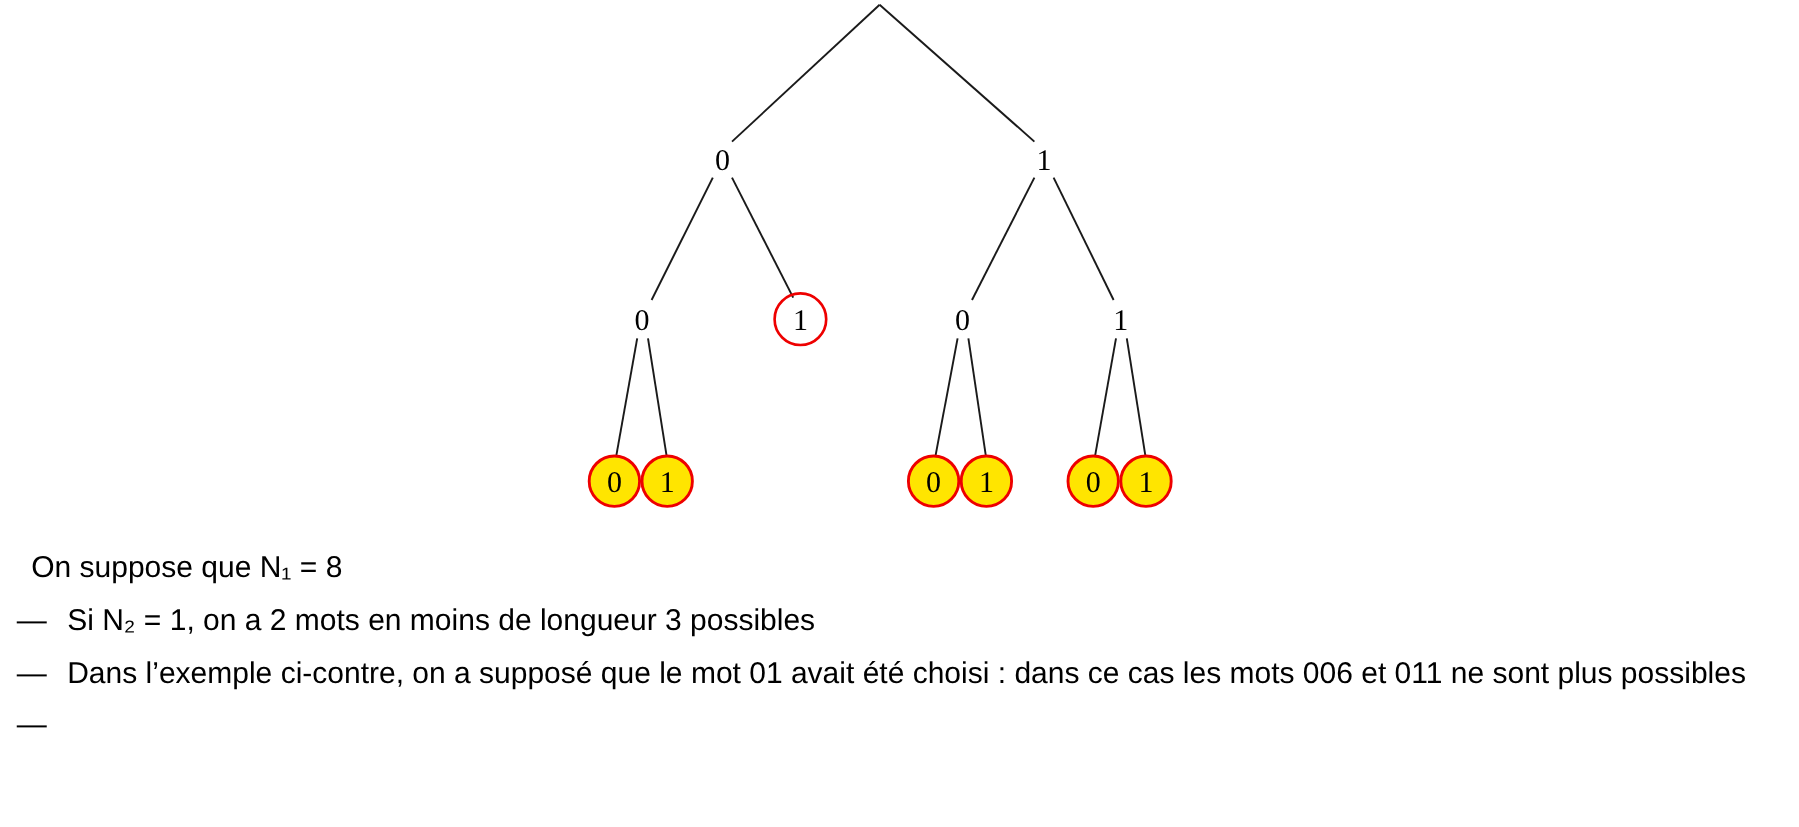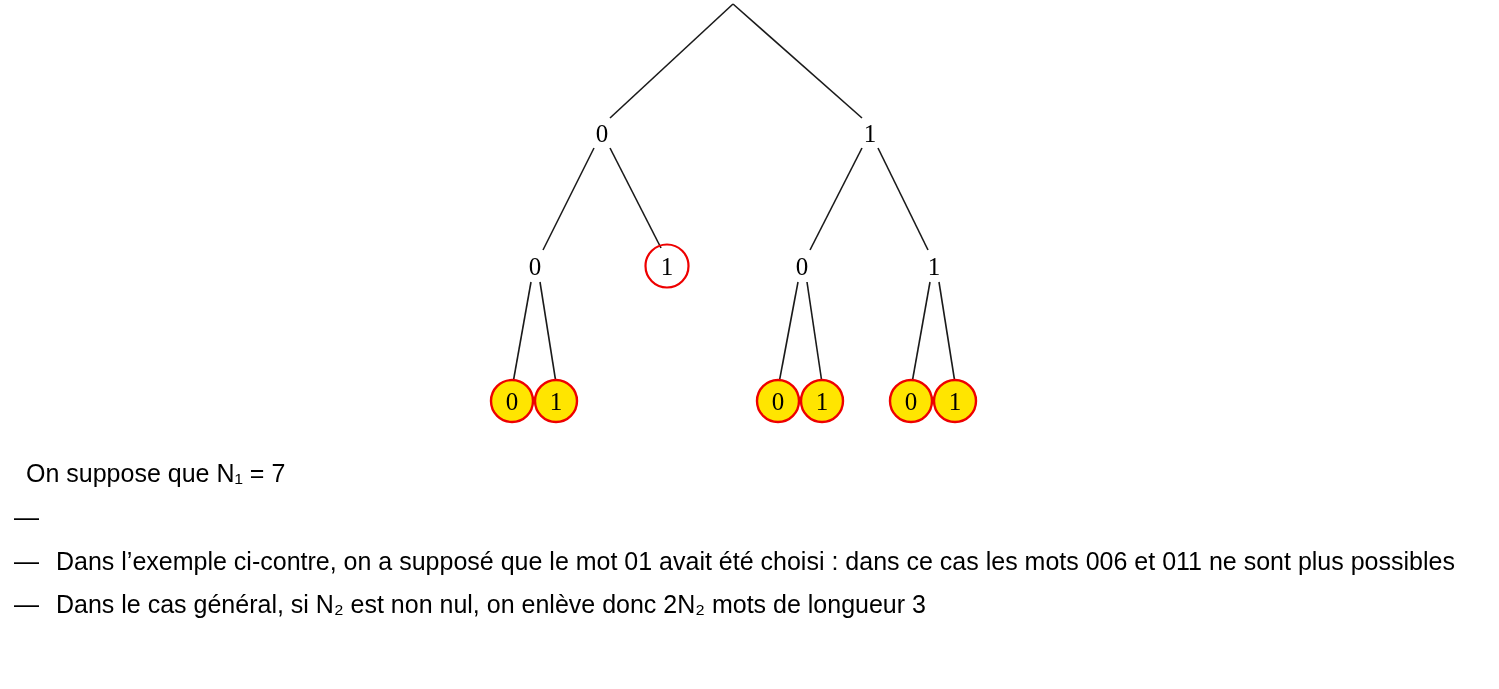--- a/index.html
+++ b/index.html
@@ -126,30 +126,30 @@
         <text class="node-label" x="556" y="410" text-anchor="middle">1</text>
         <text class="node-label" x="778" y="410" text-anchor="middle">0</text>
         <text class="node-label" x="822" y="410" text-anchor="middle">1</text>
         <text class="node-label" x="911" y="410" text-anchor="middle">0</text>
         <text class="node-label" x="955" y="410" text-anchor="middle">1</text>
       </g>
     </svg>
   </div>
 
   <div id="text-block">
-    <p class="line1">On suppose que N₁ = 7</p>
+    <p class="line1">On suppose que N₁ = 8</p>
 
     <ul class="bullet-list">
       <li class="bullet-item">
         <span class="dash">—</span>
+        <span class="bullet-text">Si N₂ = 1, on a 2 mots en moins de longueur 3 possibles</span>
       </li>
       <li class="bullet-item">
         <span class="dash">—</span>
         <span class="bullet-text">Dans l’exemple ci-contre, on a supposé que le mot 01 avait été choisi : dans ce cas les mots 006 et 011 ne sont plus possibles</span>
       </li>
       <li class="bullet-item">
         <span class="dash">—</span>
-        <span class="bullet-text">Dans le cas général, si N₂ est non nul, on enlève donc 2N₂ mots de longueur 3</span>
       </li>
     </ul>
   </div>
 
 </div>
 
 </body></html>

